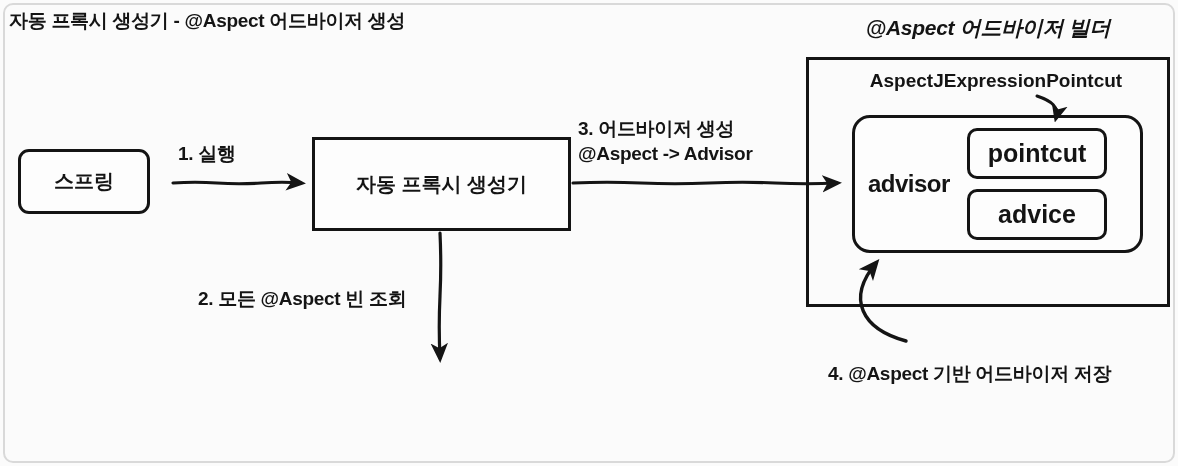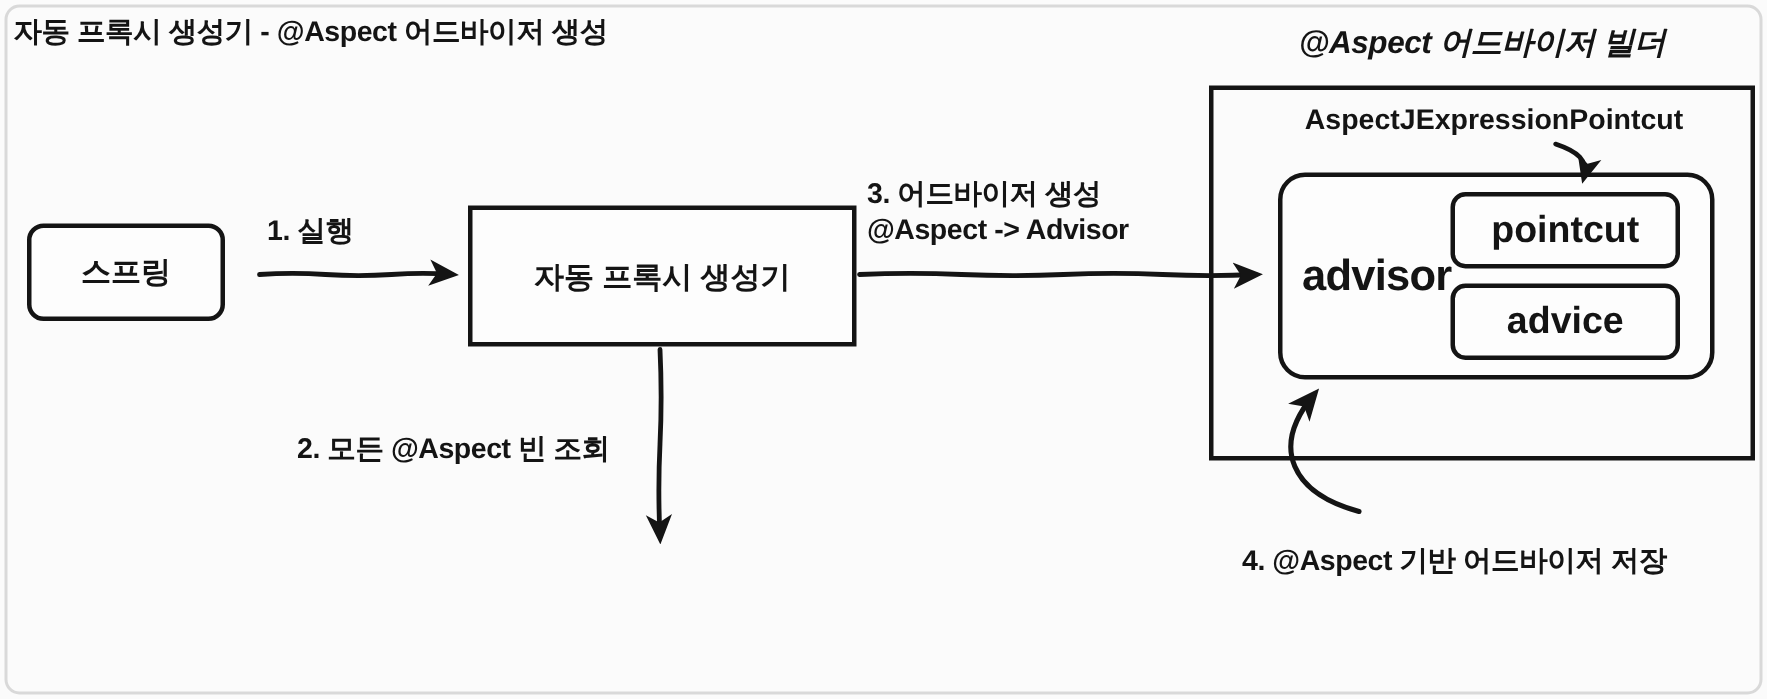--- a/index.html
+++ b/index.html
@@ -48,24 +48,24 @@
     text-align:center; font-size:19px; font-weight:700;
   }
   .advisor-box {
     position:absolute; left:852px; top:115px; width:291px; height:138px;
     border:3px solid #141414; border-radius:18px; background:#fdfdfd;
     box-sizing:border-box;
   }
   .advisor-label {
     position:absolute; left:13px; top:0; height:100%;
     display:flex; align-items:center;
-    font-size:29px; font-weight:600; letter-spacing:-0.5px;
+    font-size:24px; font-weight:600; letter-spacing:-0.5px;
   }
   .inner-box {
-    position:absolute; left:112px; width:153px; height:51px;
+    position:absolute; left:112px; width:140px; height:51px;
     border:3px solid #141414; border-radius:10px; background:#fdfdfd;
     display:flex; align-items:center; justify-content:center;
     font-size:25px; font-weight:600; box-sizing:border-box;
   }
   .pointcut-box { top:10px; }
   .advice-box   { top:71px; }
 
   .edge-label {
     position:absolute; font-weight:700; text-align:left; letter-spacing:-0.3px;
   }

